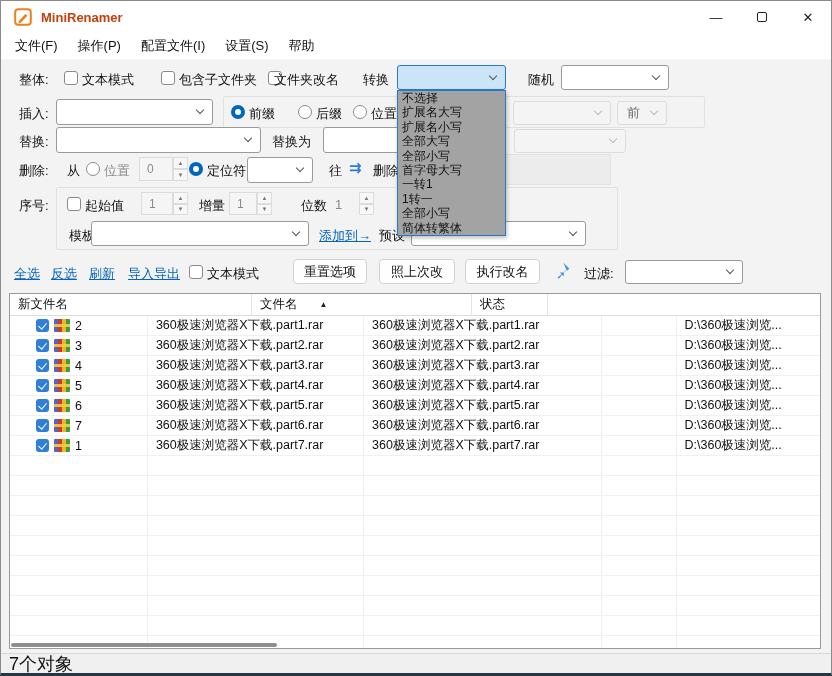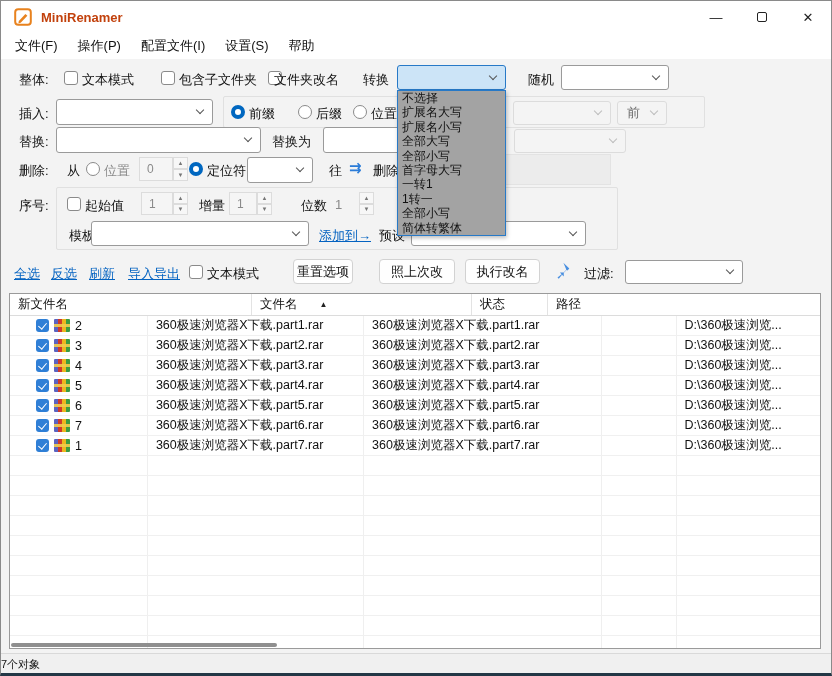--- a/index.html
+++ b/index.html
@@ -60,21 +60,21 @@
   .td.c1{padding-left:26px}
   .cb-on{width:13px;height:13px;background:#2f7fd6;border-radius:3px;position:relative;
     flex:none;margin-right:5px}
   .cb-on::after{content:"";position:absolute;left:4px;top:1.5px;width:4px;height:7px;
     border-right:1.6px solid #fff;border-bottom:1.6px solid #fff;transform:rotate(40deg)}
   .rar{width:16px;height:13px;flex:none;margin-right:5px;border-radius:1px;position:relative;
     background:linear-gradient(90deg,#5a63c0 0 25%,#cf3a2c 25% 52%,#ecb71f 52% 75%,#3c9c42 75% 100%)}
   .rar::after{content:"";position:absolute;left:0;right:0;top:5px;height:3px;background:#f2cd4e;opacity:.9}
   .hthumb{position:absolute;left:1px;bottom:1px;width:266px;height:4px;background:#8f8f8f;border-radius:2px}
   .statusbar{position:absolute;left:0;top:652px;width:100%;height:21px;background:#f0f0f0;
-    border-top:1px solid #d9d9d9;font-size:11px;color:#111;display:flex;align-items:center;}
+    border-top:1px solid #d9d9d9;font-size:18px;color:#111;display:flex;align-items:center;padding-left:8px}
 </style>
 </head>
 <body>
 
 <div id="win">
 
   <div class="titlebar">
     <svg class="app-icon" viewBox="0 0 18 18">
       <rect x="1.2" y="1.2" width="15.6" height="15.6" rx="3" fill="none" stroke="#e8821e" stroke-width="2"></rect>
       <path d="M4.8 13l6.6-7.1 2 1.9-6.7 7-2.3.6z" fill="#e8821e"></path>
@@ -190,40 +190,39 @@
   <div class="combo" style="left:410px;top:220px;width:175px;height:25px">
       <span class="chev"></span>
     </div>
 
   <span class="link" style="left:13px;top:264px">全选</span>
   <span class="link" style="left:50px;top:264px">反选</span>
   <span class="link" style="left:88px;top:264px">刷新</span>
   <span class="link" style="left:127px;top:264px">导入导出</span>
   <span class="cbx" style="left:188px;top:264px"></span>
   <span class="lbl" style="left:206px;top:264px">文本模式</span>
-  <div class="btn" style="left:292px;top:258px;width:60px;height:25px">重置选项</div>
+  <div class="btn" style="left:292px;top:258px;width:74px;height:25px">重置选项</div>
   <div class="btn" style="left:378px;top:258px;width:76px;height:25px">照上次改</div>
   <div class="btn" style="left:464px;top:258px;width:75px;height:25px">执行改名</div>
   <svg style="position:absolute;left:551px;top:260px" width="19" height="19" viewBox="0 0 18 18">
     <path fill="#4a8fe0" d="M10.8 1.6l5.6 5.6-1.7 1.7-1-.3-2.5 2.5-.1 3.5-1.6-1.6-3.1 3.9-1.2-1.2 3.9-3.1-1.6-1.6 3.5-.1 2.5-2.5-.3-1z"></path>
   </svg>
   <span class="lbl" style="left:583px;top:264px">过滤:</span>
   <div class="combo" style="left:624px;top:259px;width:118px;height:24px">
       <span class="chev"></span>
     </div>
 
   <div class="table">
     <div class="thead">
       <div class="th c3">新文件名</div>
       <div class="th c2">
           <span>文件名</span>
           <span class="sort">▲</span>
         </div>
       <div class="th c4">状态</div>
-      <div class="th c5">路径</div>
     </div>
     <div id="tbody">
         <div class="trow">
           <div class="td c1">
             <span class="cb-on"></span>
             <span class="rar"></span>
             <span>2</span>
           </div>
           <div class="td c2">360极速浏览器X下载.part1.rar</div>
           <div class="td c3">360极速浏览器X下载.part1.rar</div>

